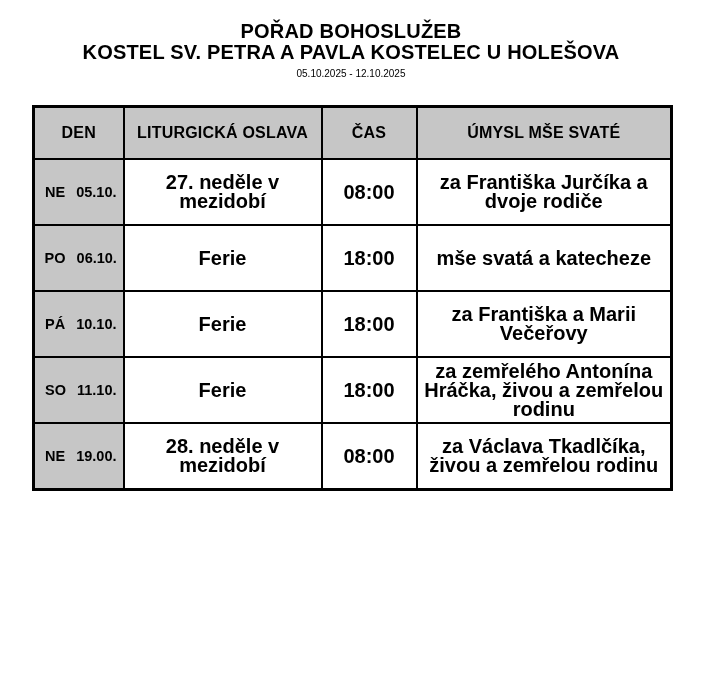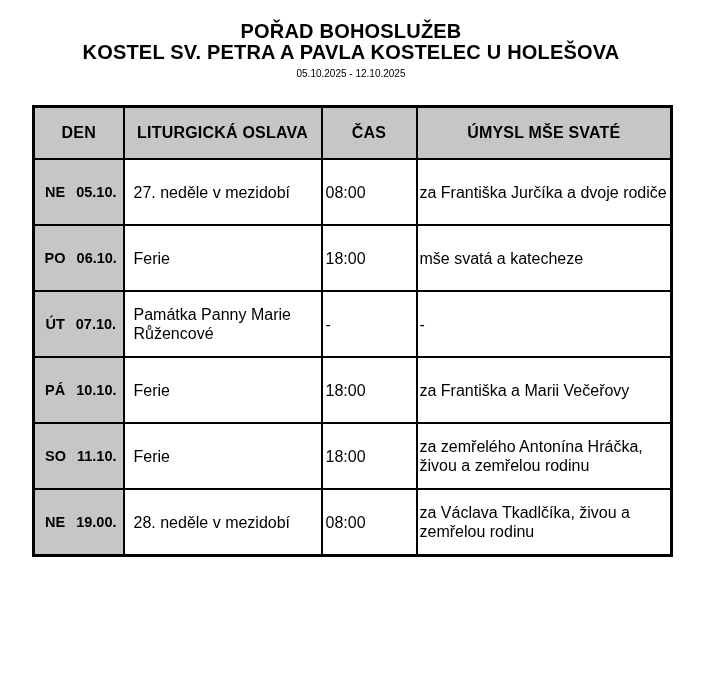--- a/index.html
+++ b/index.html
@@ -47,25 +47,27 @@
   .schedule th {
     background: #c6c6c6;
     font-size: 16px;
     font-weight: bold;
     text-align: center;
     height: 18px;
     padding: 16px 2px;
     letter-spacing: 0.2px;
   }
   .schedule td {
-    font-size: 16px;
+    font-size: 20px;
+    text-align: center;
     vertical-align: middle;
     height: 62px;
     padding: 1px 3px;
     line-height: 19px;
+    font-weight: bold;
   }
   .schedule td.day-cell {
     background: #c6c6c6;
     font-weight: bold;
     text-align: center;
     padding-left: 7px;
     font-size: 14.5px;
     white-space: nowrap;
   }
   .day-cell .day-abbr {
@@ -117,26 +119,20 @@
         <td class="time-cell">08:00</td>
         <td class="intention-cell">za Františka Jurčíka a dvoje rodiče</td>
       </tr>
       <tr>
         <td class="day-cell"><span class="day-abbr">PO</span><span>06.10.</span></td>
         <td class="celebration-cell">Ferie</td>
         <td class="time-cell">18:00</td>
         <td class="intention-cell">mše svatá a katecheze</td>
       </tr>
       <tr>
-        <td class="day-cell"><span class="day-abbr">ÚT</span><span>07.10.</span></td>
-        <td class="celebration-cell">Památka Panny Marie Růžencové</td>
-        <td class="time-cell">-</td>
-        <td class="intention-cell">-</td>
-      </tr>
-      <tr>
         <td class="day-cell"><span class="day-abbr">PÁ</span><span>10.10.</span></td>
         <td class="celebration-cell">Ferie</td>
         <td class="time-cell">18:00</td>
         <td class="intention-cell">za Františka a Marii Večeřovy</td>
       </tr>
       <tr>
         <td class="day-cell"><span class="day-abbr">SO</span><span>11.10.</span></td>
         <td class="celebration-cell">Ferie</td>
         <td class="time-cell">18:00</td>
         <td class="intention-cell">za zemřelého Antonína Hráčka, živou a zemřelou rodinu</td>

